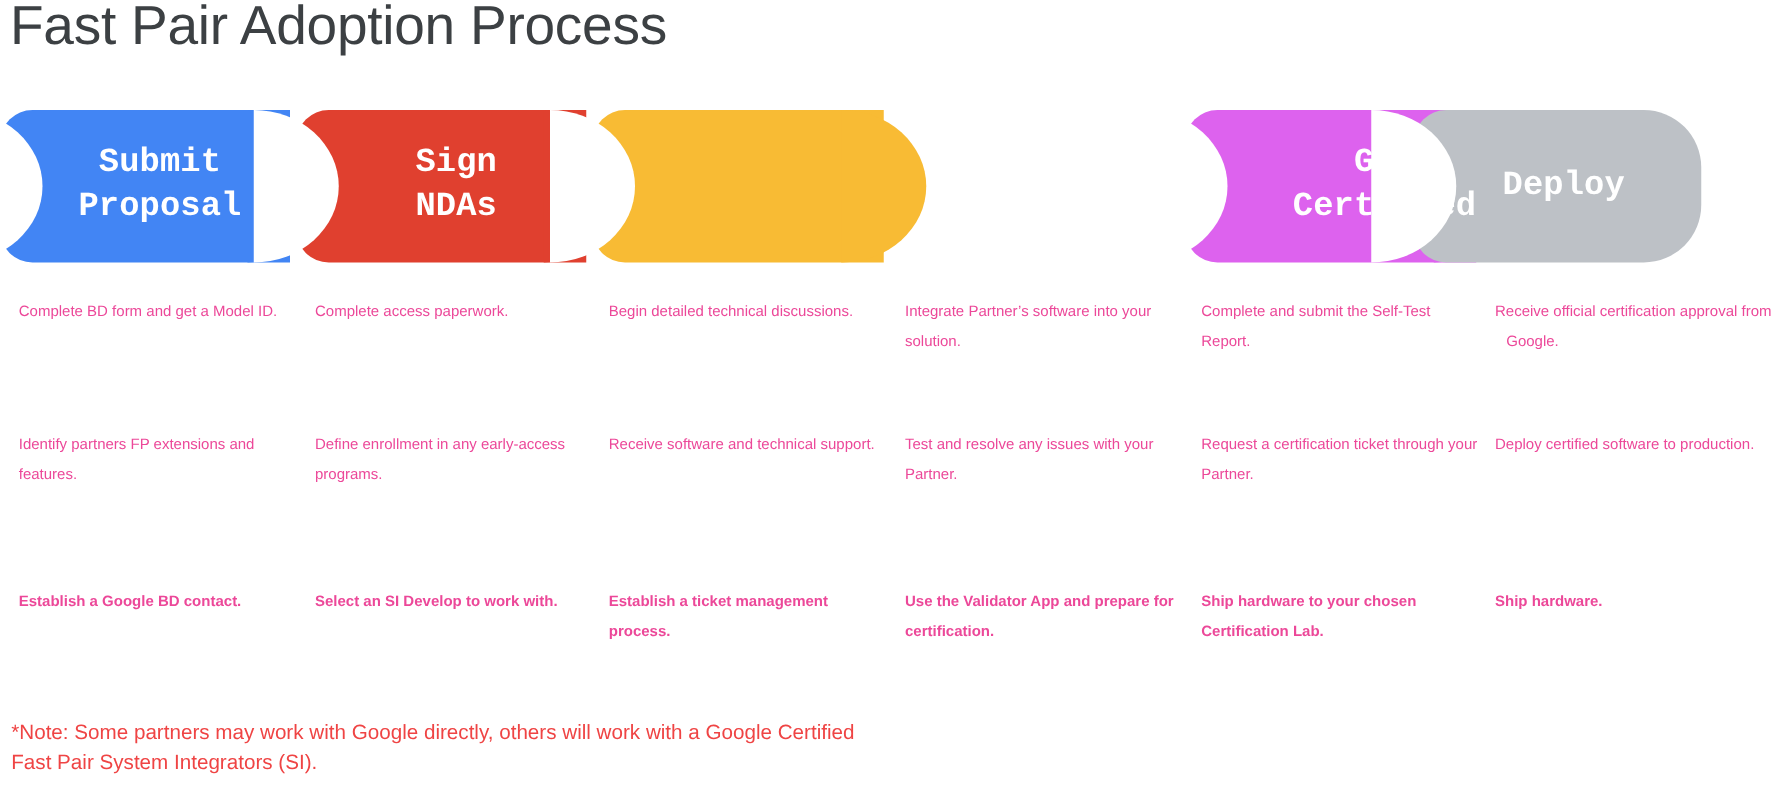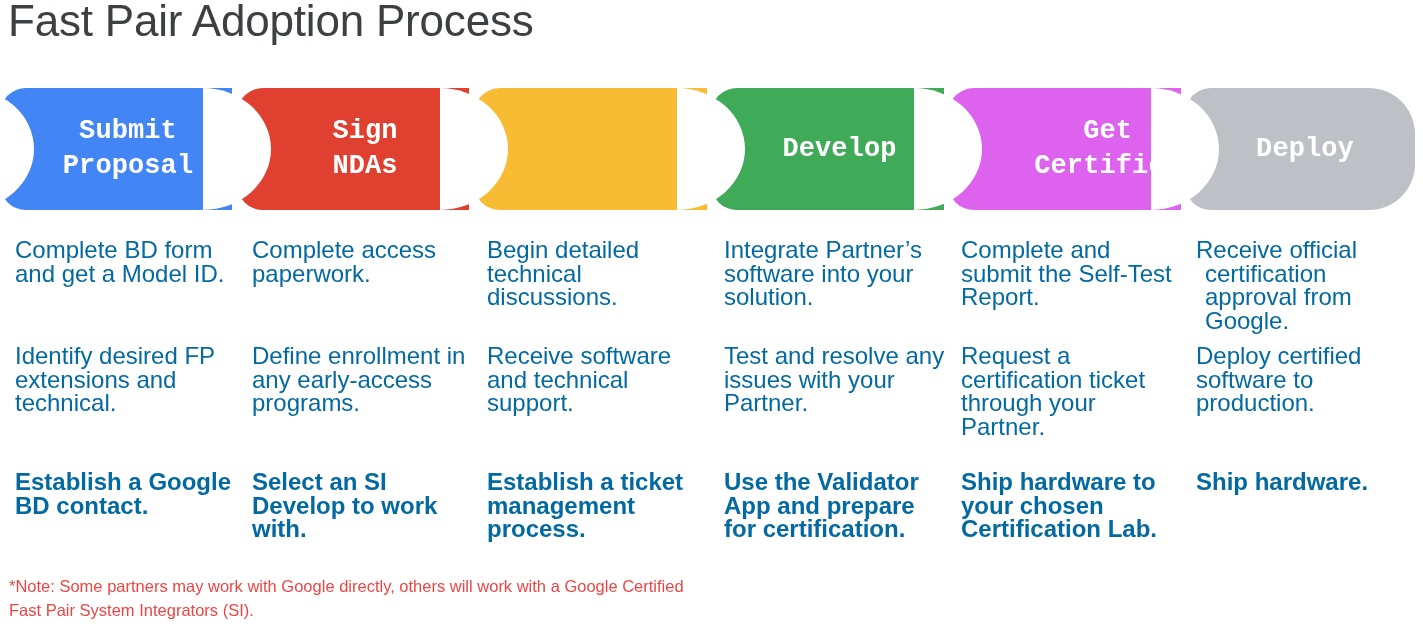--- a/index.html
+++ b/index.html
@@ -106,23 +106,23 @@
     height: 320px;
   }
   .detail-col {
     position: absolute;
     top: 0;
     width: 224px;
   }
   .detail-row {
     position: absolute;
     width: 224px;
-    font-size: 24px;
+    font-size: 12px;
     line-height: 23.5px;
-    color: #0369a1;
+    color: #ec4899;
   }
   .detail-row.r0 { top: 0px; }
   .detail-row.r1 { top: 106px; }
   .detail-row.r2 { top: 232px; font-weight: bold; }
 
   .detail-row p {
     margin: 0;
     text-indent: 0;
   }
   
@@ -161,47 +161,41 @@
       <div class="nose" style="background: rgb(224, 64, 47);"></div>
       <div class="notch"></div>
       <div class="banner-label">Sign
 NDAs</div>
     </div>
     <div class="banner" style="left: 474px; width: 233px;">
       <div class="body" style="background: rgb(248, 187, 52);"></div>
       <div class="nose" style="background: rgb(248, 187, 52);"></div>
       <div class="notch"></div>
     </div>
-    <div class="banner" style="left: 711px; width: 233px;">
-      <div class="body" style="background: rgb(63, 170, 87);"></div>
-      <div class="nose" style="background: rgb(63, 170, 87);"></div>
-      <div class="notch"></div>
-      <div class="banner-label">Develop</div>
-    </div>
     <div class="banner" style="left: 948px; width: 233px; justify-content: flex-end;">
       <div class="body" style="background: rgb(221, 98, 238);"></div>
       <div class="nose" style="background: rgb(221, 98, 238);"></div>
       <div class="notch"></div>
       <div class="banner-label">Get
 Certified</div>
     </div>
-    <div class="banner flat-end" style="left: 1185px; width: 230px; align-items: center;">
+    <div class="banner flat-end" style="left: 1131px; width: 230px; align-items: center;">
       <div class="body" style="background: rgb(189, 193, 198);"></div>
       <div class="notch"></div>
       <div class="banner-label">Deploy</div>
     </div>
   </div>
 
 <div id="detail-grid">
     <div class="detail-col" style="left: 15px;">
       <div class="detail-row r0">
         <p>Complete BD form and get a Model ID.</p>
       </div>
       <div class="detail-row r1">
-        <p>Identify desired FP extensions and technical.</p>
+        <p>Identify partners FP extensions and features.</p>
       </div>
       <div class="detail-row r2">
         <p>Establish a Google BD contact.</p>
       </div>
     </div>
     <div class="detail-col" style="left: 252px;">
       <div class="detail-row r0">
         <p>Complete access paperwork.</p>
       </div>
       <div class="detail-row r1">

